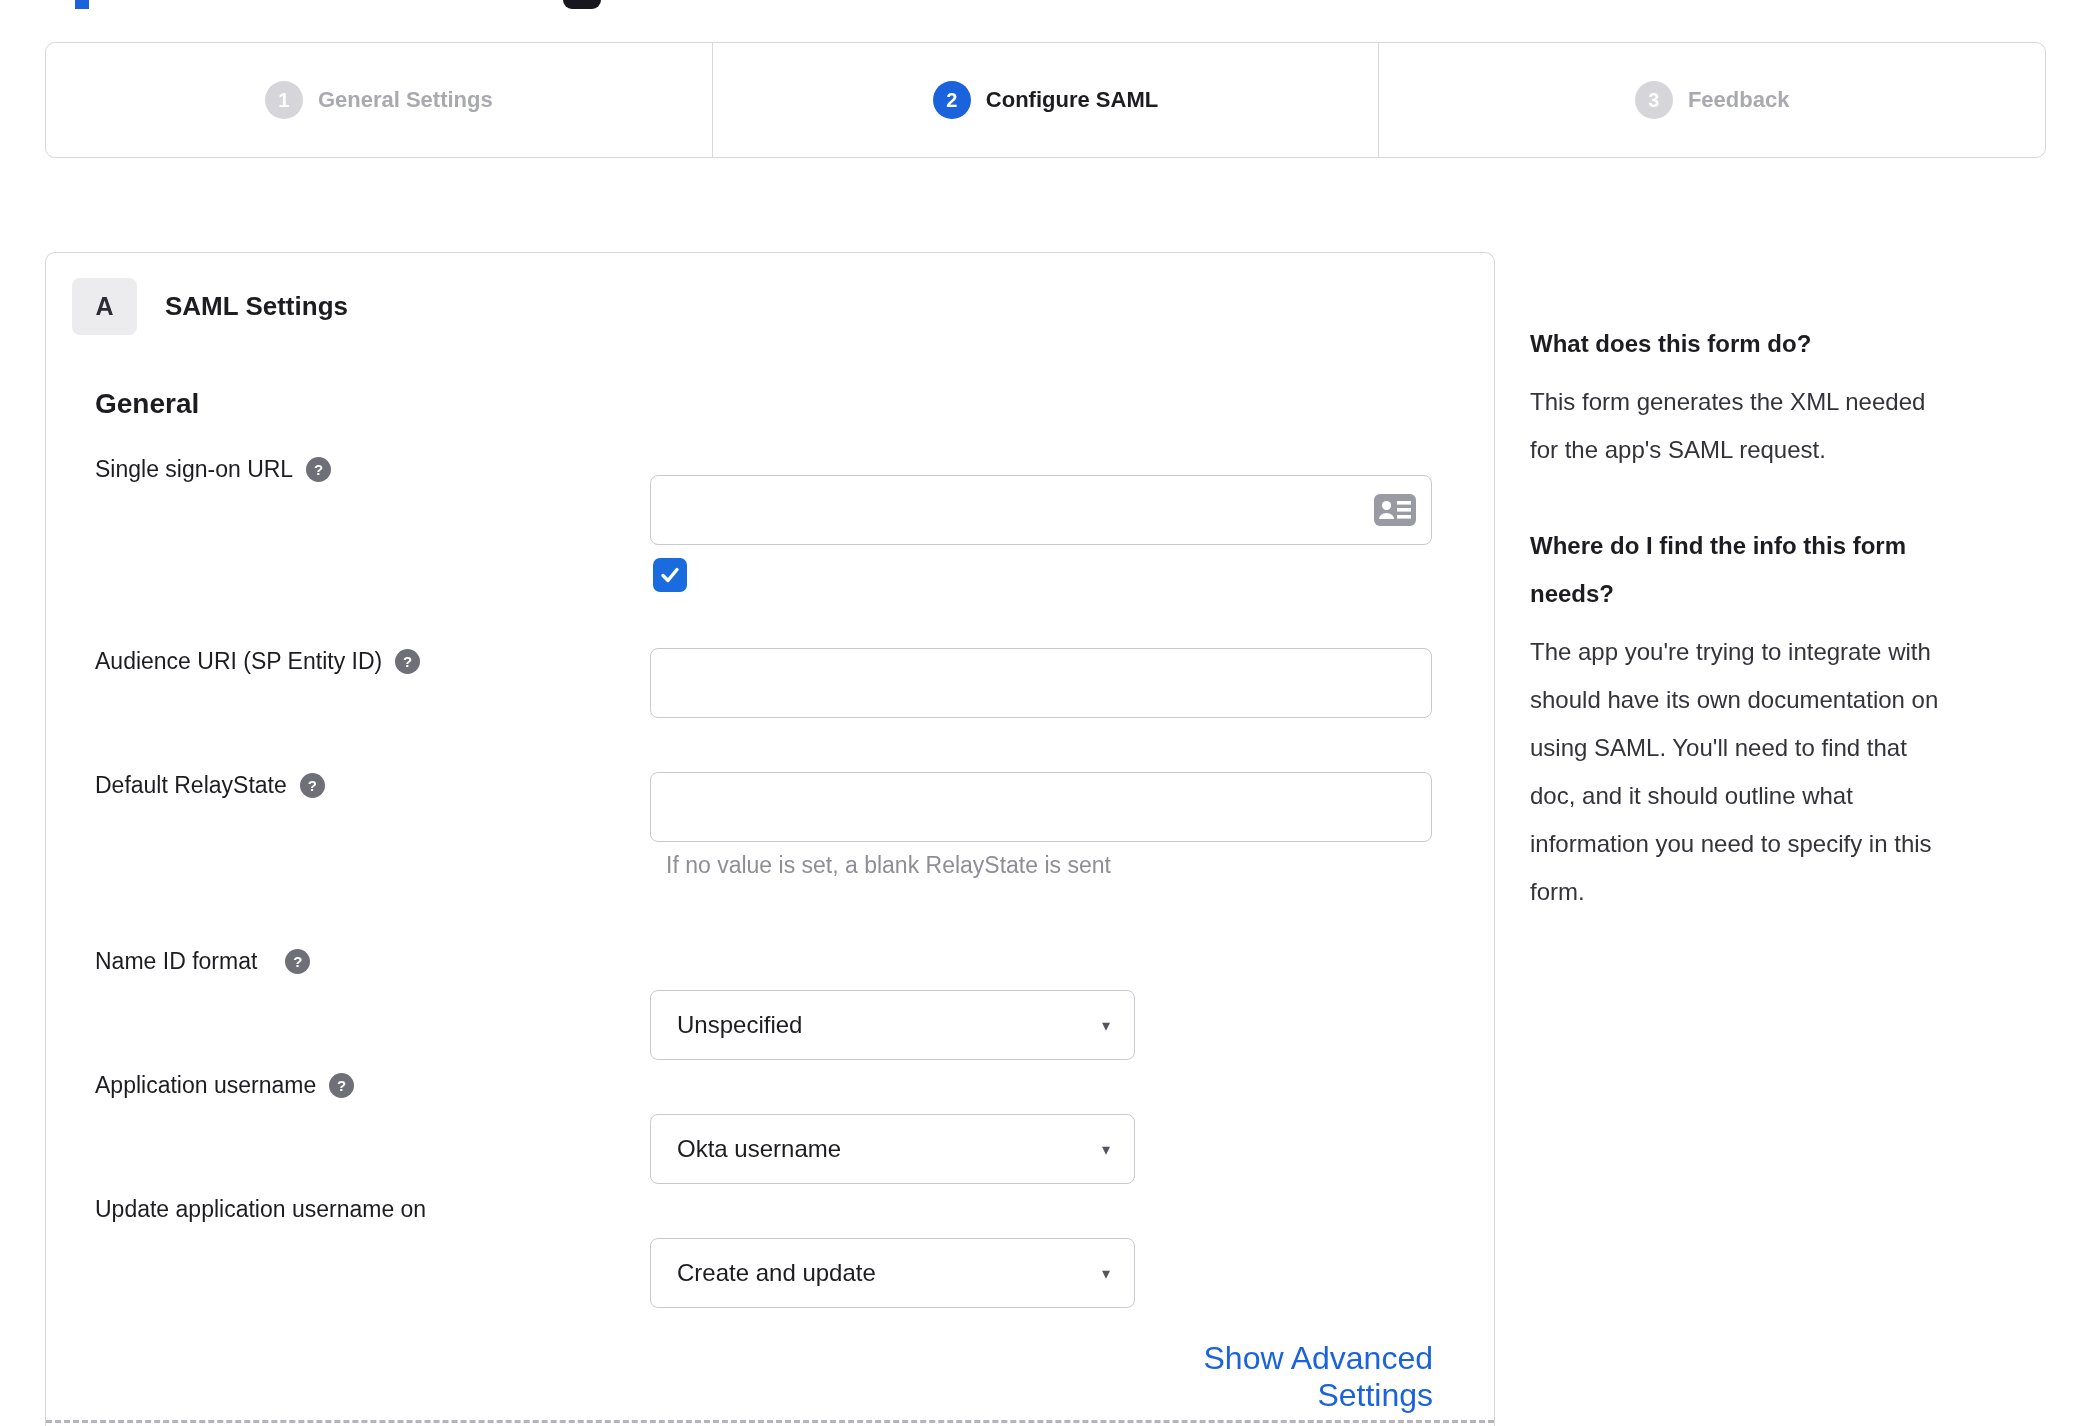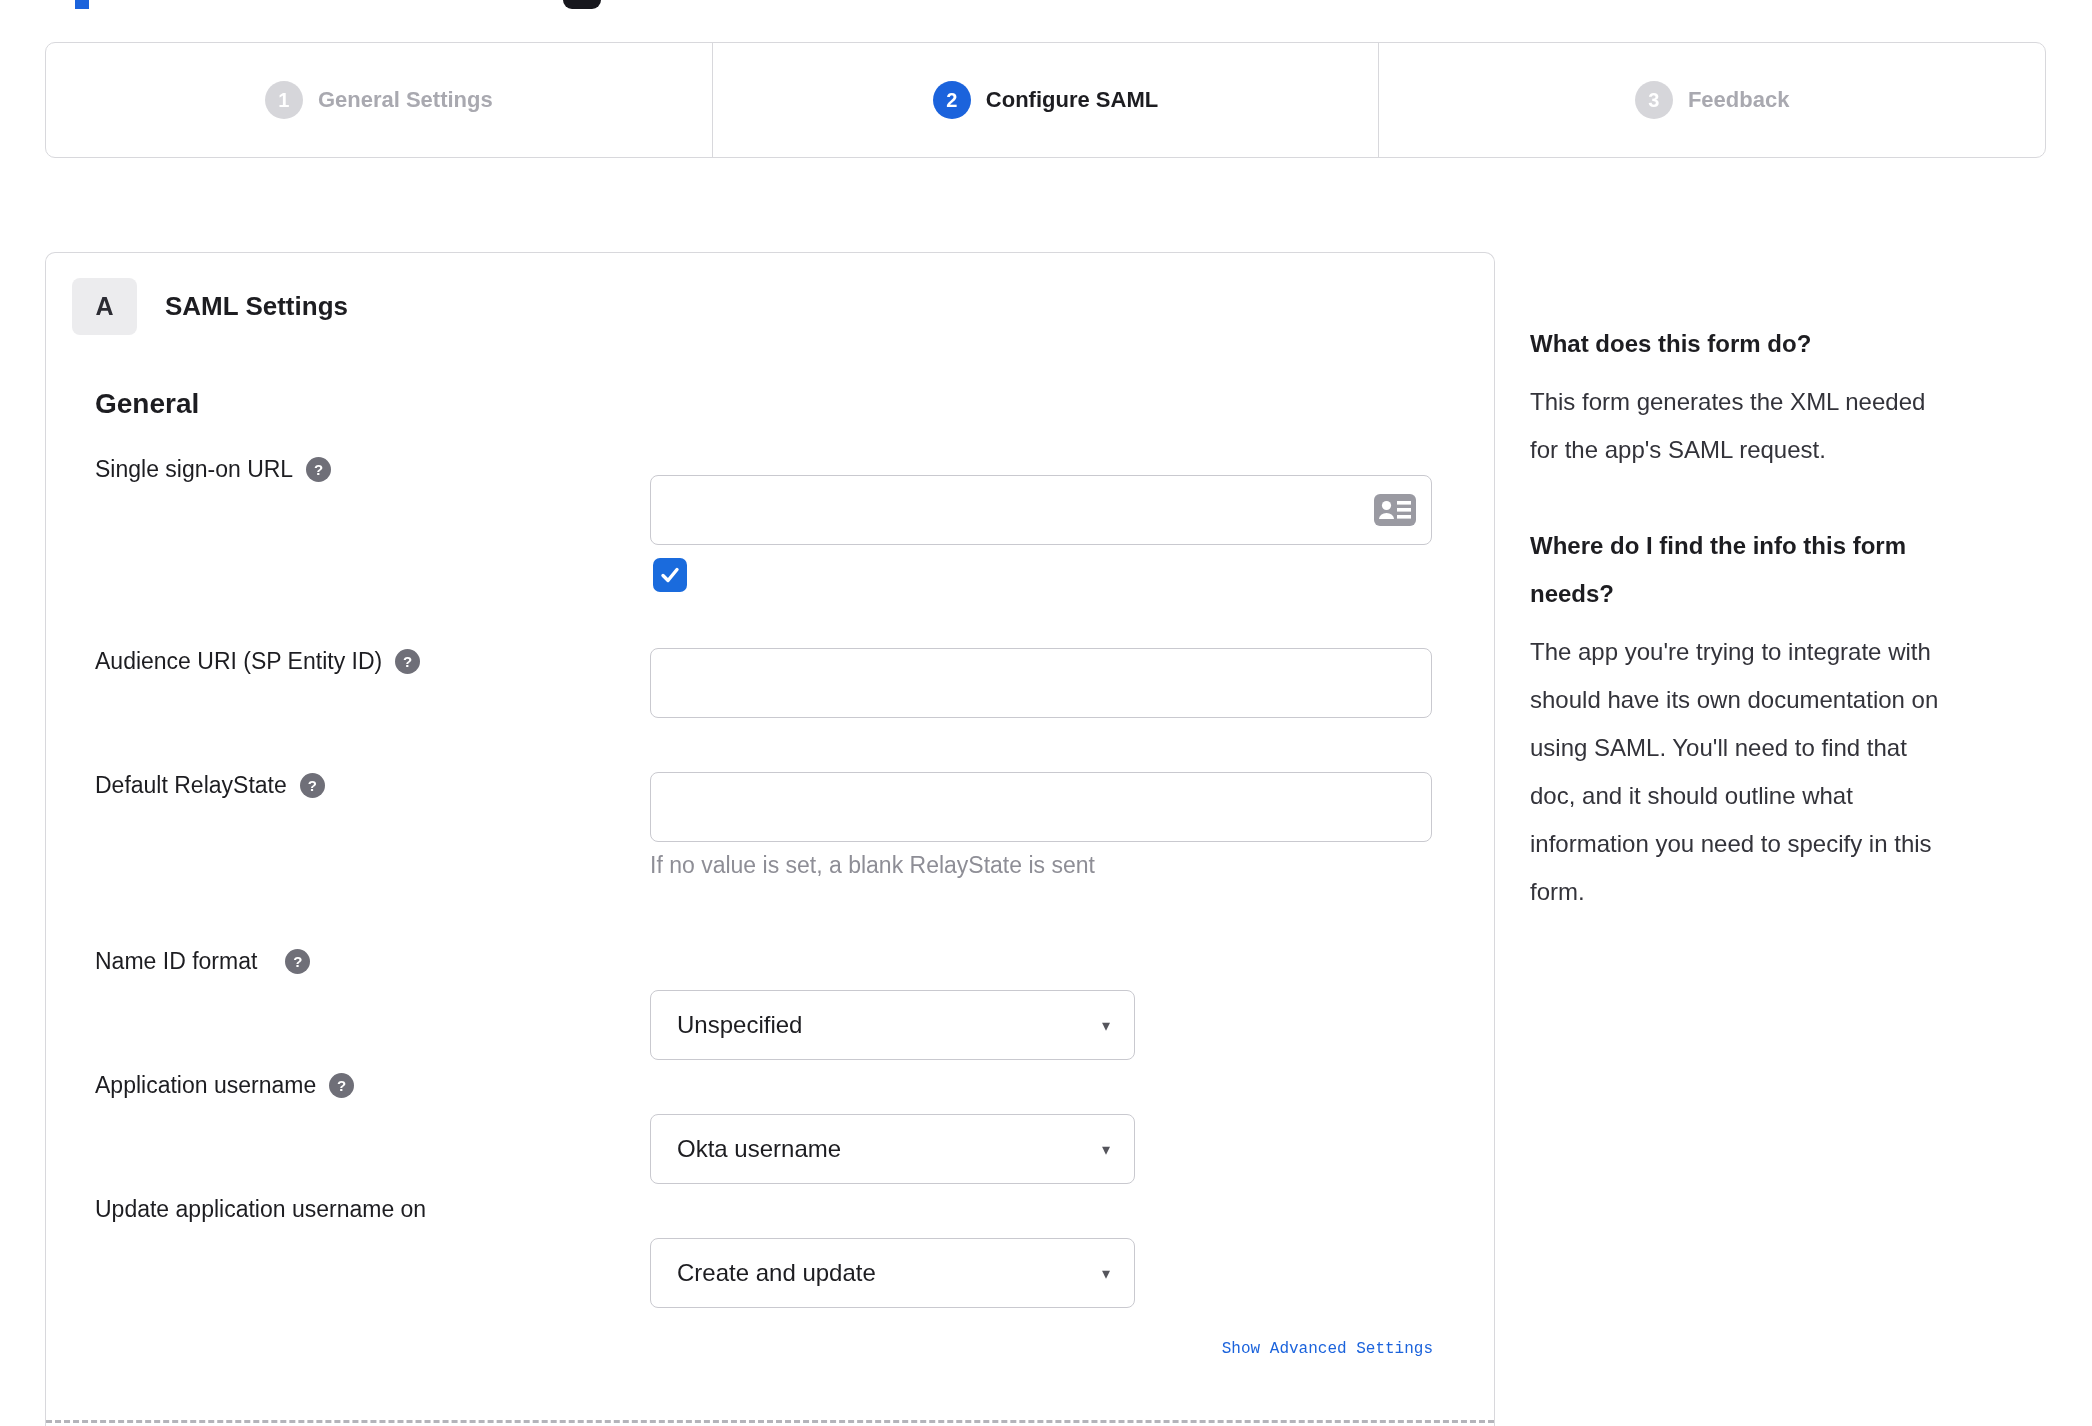--- a/index.html
+++ b/index.html
@@ -40,22 +40,22 @@
   
   .checkbox{position:absolute;left:653px;top:558px;width:34px;height:34px;background:#1a6bdd;border-radius:7px;
     display:flex;align-items:center;justify-content:center;cursor:pointer;}
   .checkbox-label{position:absolute;left:712px;top:562px;font-size:24px;color:#1d1d21;}
   
   .dropdown{position:absolute;left:650px;width:485px;height:70px;box-sizing:border-box;border:1.5px solid #c9c9cf;
     border-radius:8px;background:#fff;display:flex;align-items:center;padding:0 24px 0 26px;cursor:pointer;margin-top:43px;}
   .dropdown-value{font-size:24px;color:#1d1d21;flex:1;}
   .dropdown-caret{font-size:16px;color:#55555c;}
   
-  .advanced-link{position:absolute;left:1117px;top:1340px;width:316px;text-align:right;font-size:16px;
-    color:#1b63dc;font-weight:500;text-decoration:none;cursor:pointer;font-family:Liberation Mono, monospace;}
+  .advanced-link{position:absolute;left:1117px;top:1340px;width:316px;text-align:right;font-size:32px;
+    color:#1b63dc;font-weight:500;text-decoration:none;cursor:pointer;}
   .dashed-divider{position:absolute;left:46px;top:1420px;width:1448px;border-top:3px dashed #b4b4ba;}
   
   .help-q{position:absolute;left:1530px;width:512px;font-size:24px;font-weight:700;color:#1d1d21;
     line-height:48px;white-space:pre-line;}
   .help-a{position:absolute;left:1530px;width:512px;font-size:24px;color:#33333a;line-height:48px;white-space:pre-line;}
 </style>
 </head>
 <body>
 
 <div id="screen">
@@ -108,21 +108,21 @@
     <span>Audience URI (SP Entity ID)</span>
     <span class="help-icon">?</span>
   </div>
   <input class="text-input" style="top: 648px;" type="text" value="">
 
   <div class="field-label" style="top:772px;">
     <span>Default RelayState</span>
     <span class="help-icon">?</span>
   </div>
   <input class="text-input" style="top: 772px;" type="text" value="">
-  <div class="hint" style="top:852px;">If no value is set, a blank RelayState is sent</div>
+  <div class="hint" style="top:852px;margin-left:16px;">If no value is set, a blank RelayState is sent</div>
 
   <div class="field-label" style="top:948px;gap:28px;">
     <span>Name ID format</span>
     <span class="help-icon">?</span>
   </div>
   <div class="dropdown" style="top:947px;">
     <span class="dropdown-value">Unspecified</span>
     <span class="dropdown-caret">▾</span>
   </div>
 

